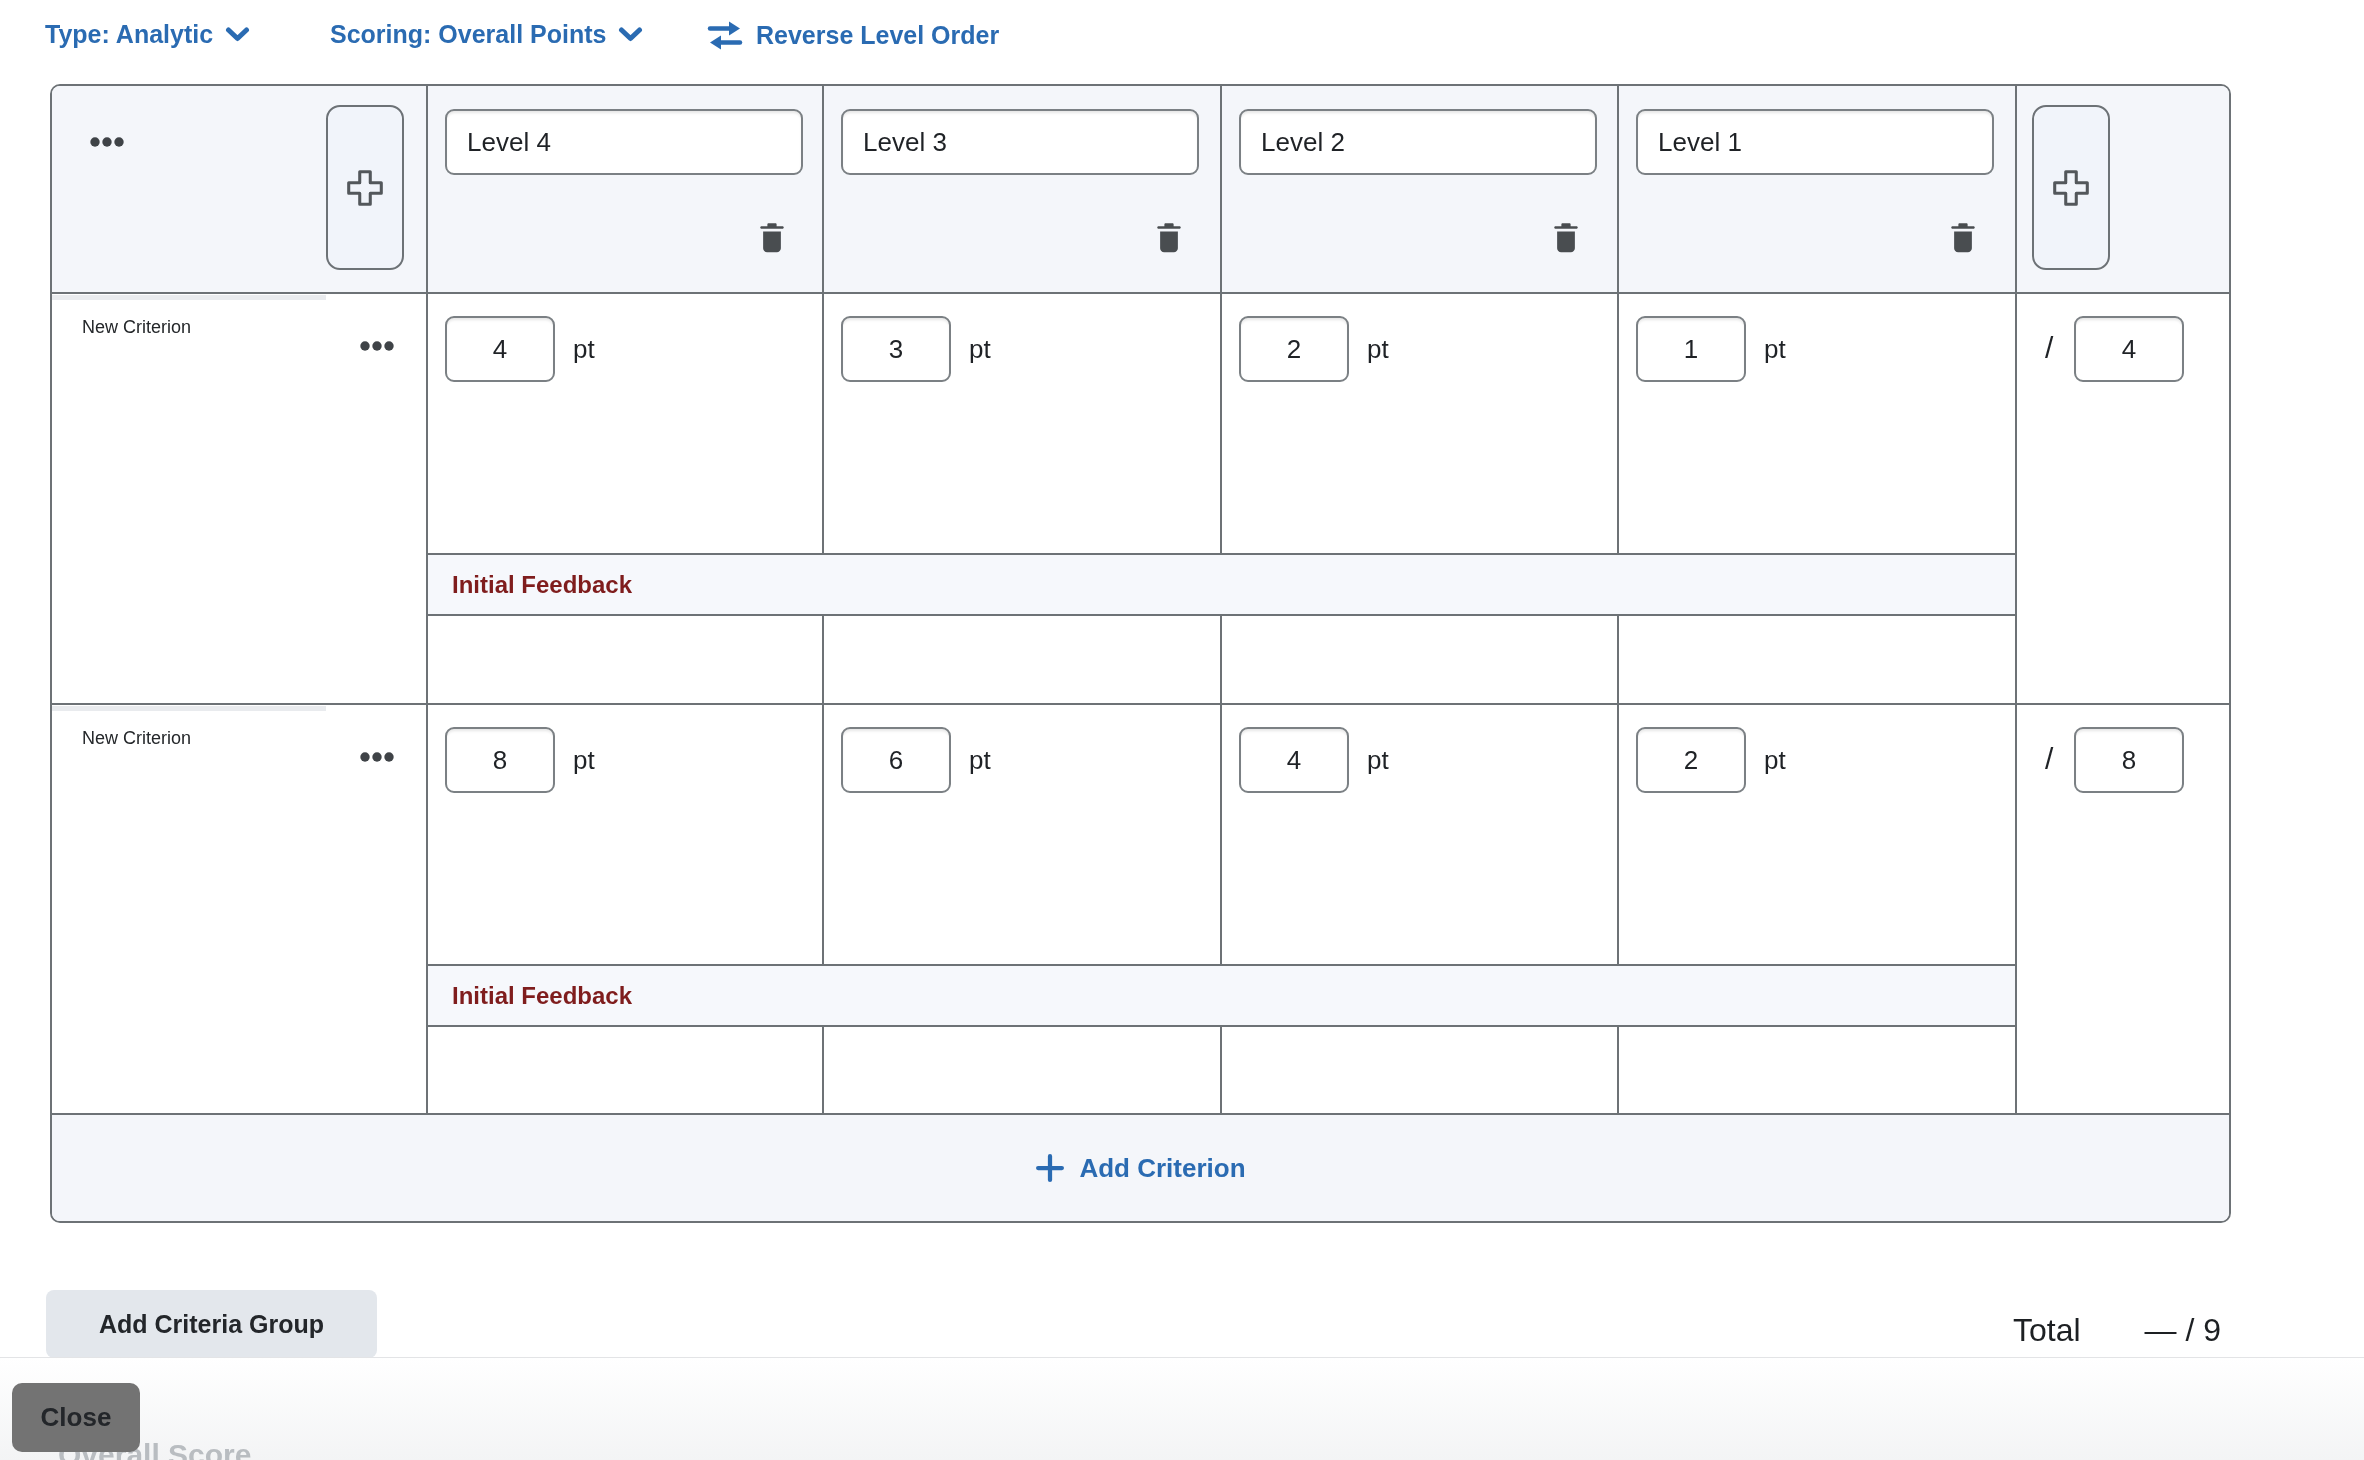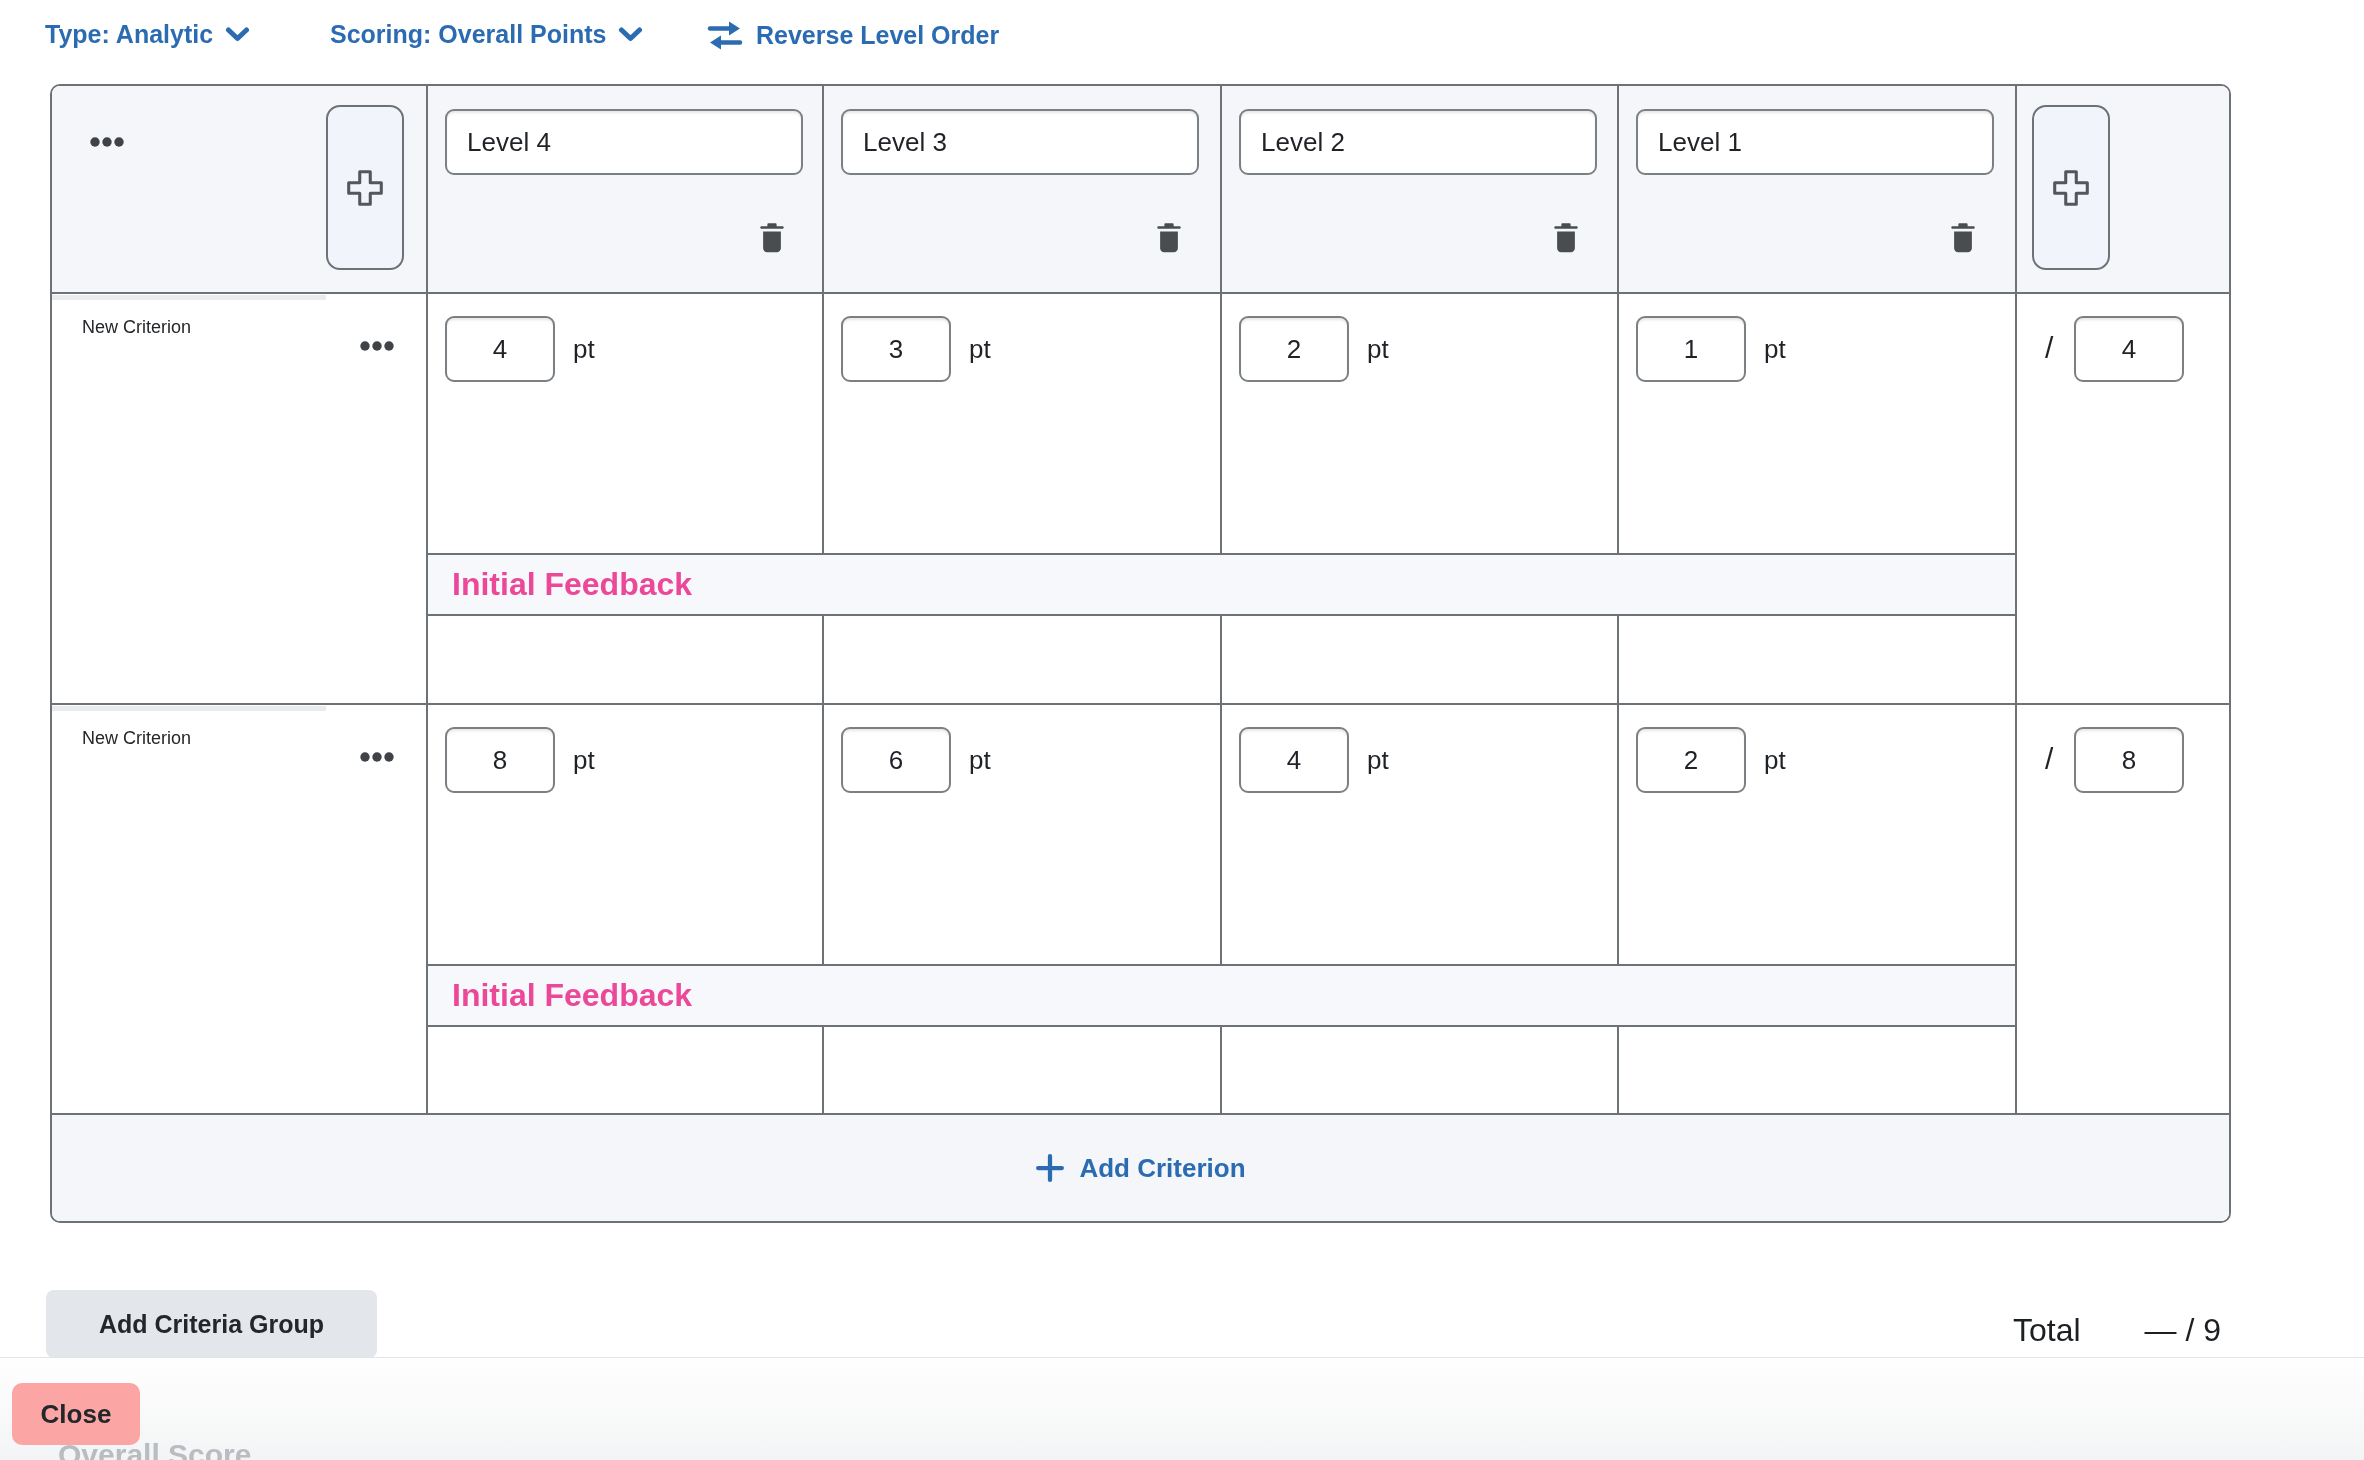--- a/index.html
+++ b/index.html
@@ -49,21 +49,21 @@
     display:flex;align-items:center;justify-content:center;
   }
   .add-level-btn{
     position:absolute;top:19px;width:78px;height:165px;
     background:#f1f4fa;border:2px solid #6d7276;border-radius:14px;
     display:flex;align-items:center;justify-content:center;cursor:pointer;
     box-sizing:border-box;
   }
   .pt-label{position:absolute;font-size:26px;color:#1f2226;}
   .crit-name{position:absolute;left:30px;font-size:18px;color:#24272a;cursor:pointer;}
-  .if-label{position:absolute;left:400px;font-weight:bold;font-size:32px;color:#ec4899;line-height:59px;}
+  .if-label{position:absolute;left:400px;font-weight:bold;font-size:24px;color:#7f1d1d;line-height:59px;}
   .feedback-cell{position:absolute;cursor:text;}
   .slash{position:absolute;font-size:30px;color:#1f2226;}
   .add-criterion-btn{
     position:absolute;left:0;top:1029px;width:2177px;height:106px;
     background:none;border:none;cursor:pointer;
     display:flex;align-items:center;justify-content:center;gap:14px;
     color:#2a6bb2;font-weight:bold;font-size:26px;
     font-family:"Liberation Sans","DejaVu Sans",sans-serif;
   }
   
@@ -81,22 +81,22 @@
   .footer-band{
     position:absolute;left:0;top:1357px;width:2364px;height:103px;z-index:5;
     background:linear-gradient(to bottom,rgba(255,255,255,.92),#f3f4f5);
     border-top:1px solid #e3e4e6;
   }
   .ghost-heading{
     position:absolute;left:58px;top:1438px;z-index:6;
     font-weight:bold;font-size:30px;color:#b9bdc1;white-space:nowrap;
   }
   .close-btn{
-    position:absolute;left:12px;top:1383px;width:128px;height:62px;z-index:7;
-    background:#fca5a5;border:none;border-radius:10px;cursor:pointer;
+    position:absolute;left:12px;top:1383px;width:128px;height:69px;z-index:7;
+    background:#737373;border:none;border-radius:10px;cursor:pointer;
     font-family:"Liberation Sans","DejaVu Sans",sans-serif;
     font-weight:bold;font-size:26px;color:#23262a;
   }
   svg{display:block;}
 </style>
 </head>
 <body>
 
 <button class="toolbar-item" style="left:45px;">
   <span>Type: Analytic</span>

